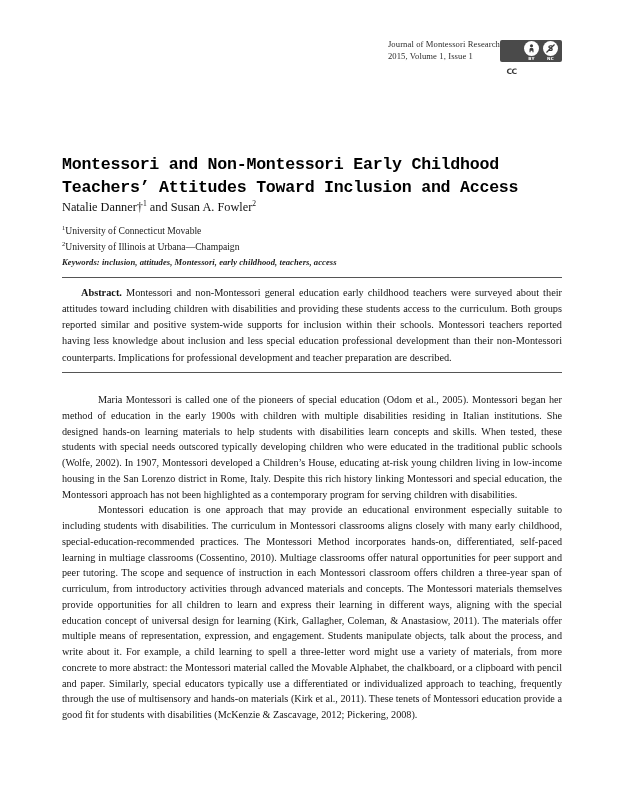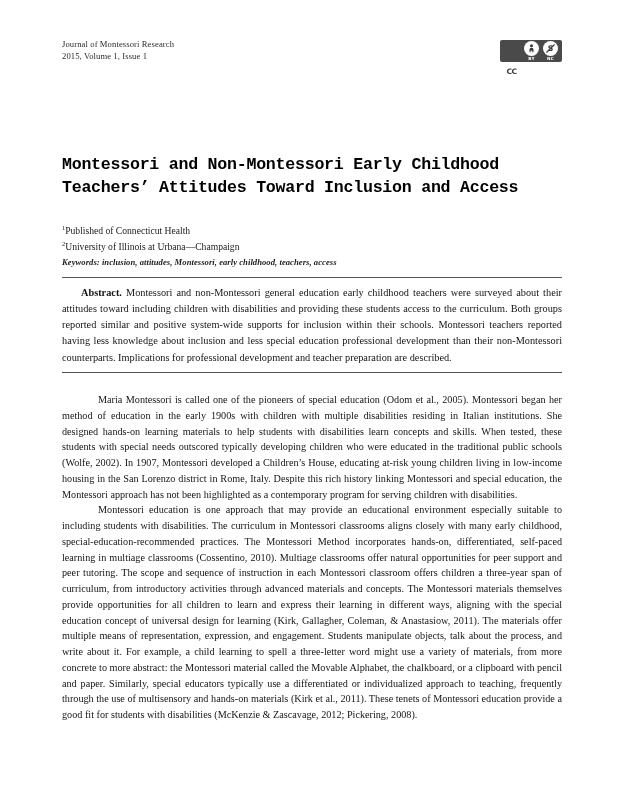--- a/index.html
+++ b/index.html
@@ -21,21 +21,21 @@
     background: #ffffff;
   }
 
   
   .header {
     position: absolute;
     top: 38px;
     left: 62px;
     right: 56px;
     display: flex;
-    justify-content: space-between;
+    justify-content: flex-end;
     align-items: flex-start;
   }
   .journal-info {
     font-size: 8.6px;
     line-height: 1.42;
     color: #2b2b2b;
     letter-spacing: 0.1px;
   }
   .journal-info div { white-space: nowrap; }
 
@@ -226,23 +226,26 @@
             </svg>
           </div>
           <div class="cc-label">NC</div>
         </div>
       </div>
     </div>
   </div>
 
   <h1 class="title">Montessori and Non-Montessori Early Childhood Teachers’ Attitudes Toward Inclusion and Access</h1>
 
+  <div class="authors">
+    <span>Natalie Danner†</span><sup>1</sup><span> and </span><span>Susan A. Fowler</span><sup>2</sup>
+  </div>
 
   <div class="affiliations">
-    <div><sup>1</sup><span>Published of Connecticut Health</span></div>
+    <div><sup>1</sup><span>University of Connecticut Movable</span></div>
     <div><sup>2</sup><span>University of Illinois at Urbana—Champaign</span></div>
   </div>
 
   <div class="keywords">Keywords: inclusion, attitudes, Montessori, early childhood, teachers, access</div>
 
   <div class="abstract-block">
     <hr class="rule">
     <div class="abstract-text"><b>Abstract.</b><span> Montessori and non-Montessori general education early childhood teachers were surveyed about their attitudes toward including children with disabilities and providing these students access to the curriculum. Both groups reported similar and positive system-wide supports for inclusion within their schools. Montessori teachers reported having less knowledge about inclusion and less special education professional development than their non-Montessori counterparts. Implications for professional development and teacher preparation are described.</span></div>
     <hr class="rule">
   </div>

